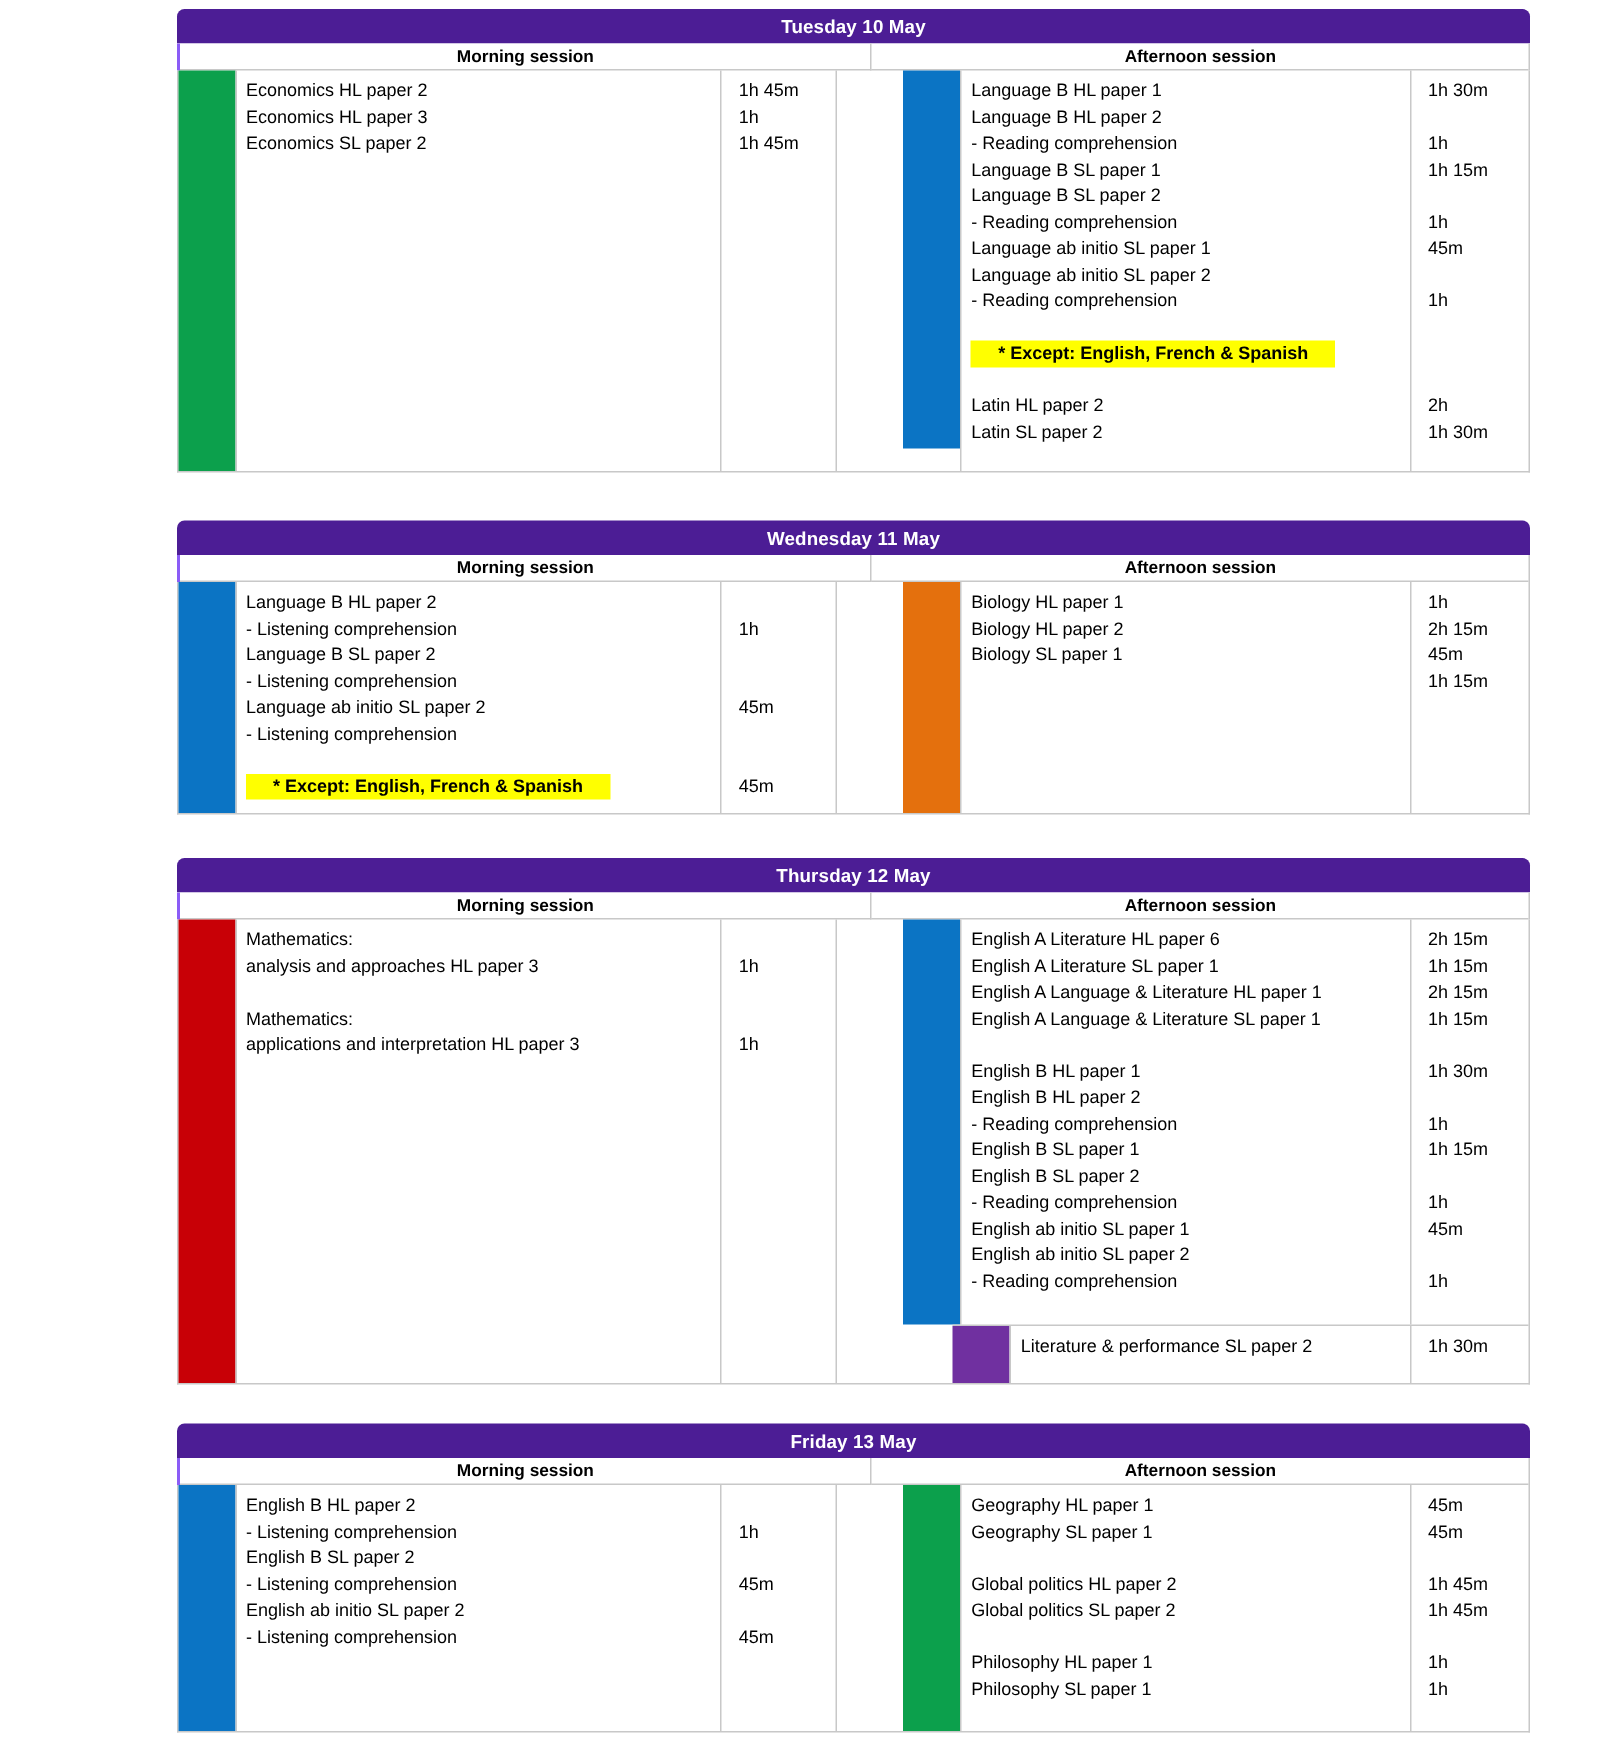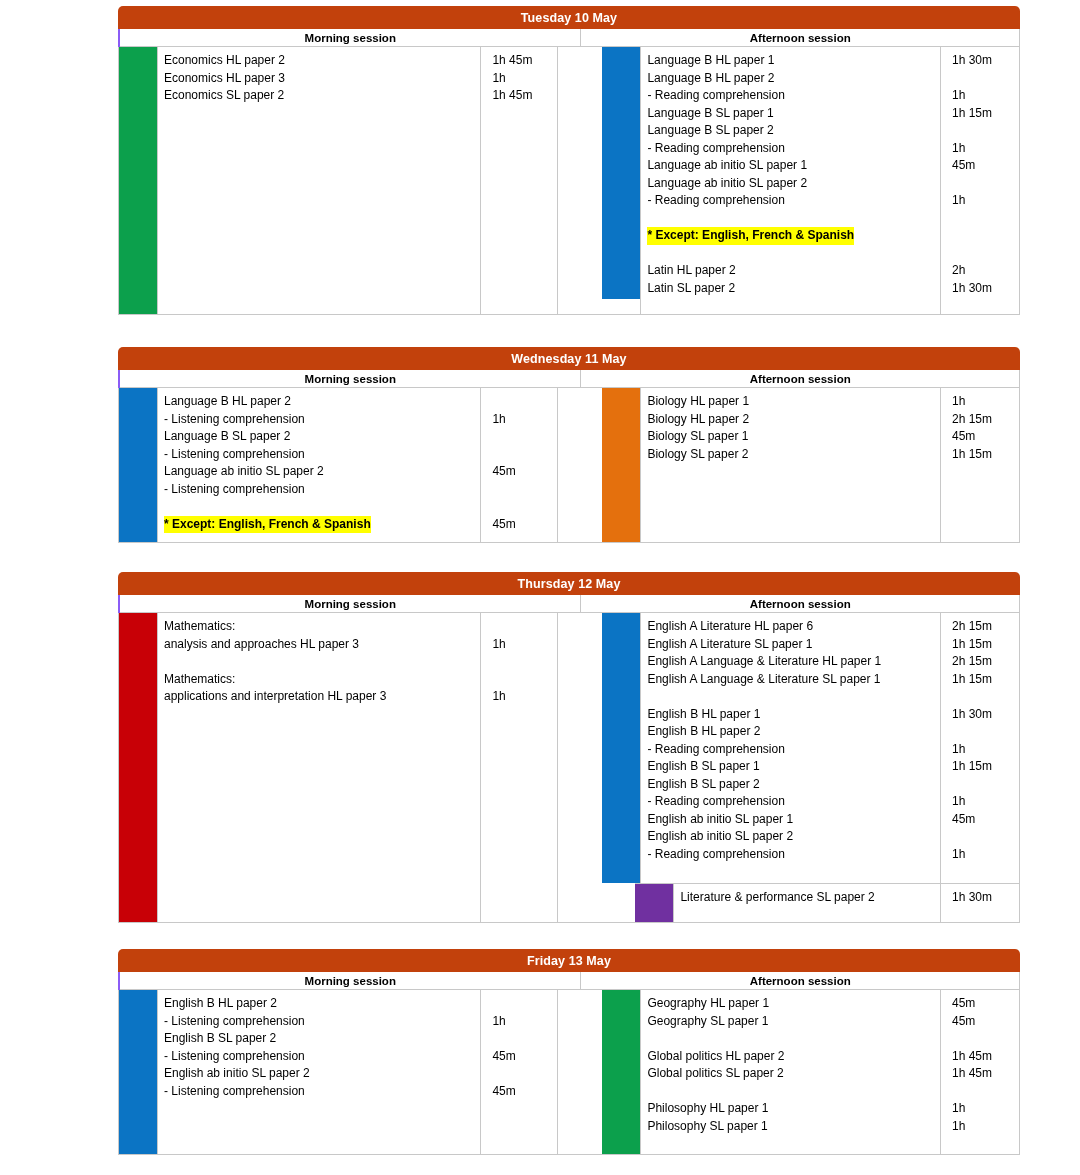--- a/index.html
+++ b/index.html
@@ -25,21 +25,21 @@
   
   .day-block {
     position: absolute;
     left: 118px;
     width: 902px;
     box-sizing: border-box;
   }
 
   .day-header {
     height: 23px;
-    background: #c2410c;
+    background: #4c1d95;
     border-radius: 5px 5px 0 0;
     color: #ffffff;
     font-size: 12.5px;
     font-weight: bold;
     display: flex;
     align-items: center;
     justify-content: center;
     letter-spacing: 0.1px;
   }
 
@@ -111,21 +111,21 @@
   .session-col.afternoon .durations { width: 79px; flex: 0 0 79px; }
 
   .line { white-space: pre; height: 17.5px; }
   .line.blank { height: 17.5px; }
 
   .note {
     display: inline-block;
     background: #FFFF00;
     font-weight: bold;
     font-size: 12px;
-    padding: 0 0;
+    padding: 0 18px;
   }
 </style>
 </head>
 <body>
 
 <div class="page">
 
   <div class="day-block" style="top:6px;">
     <div class="day-header">Tuesday 10 May</div>
     <div class="session-head-row">
@@ -220,21 +220,20 @@
           </div>
         </div>
       </div>
       <div class="session-col afternoon">
         <div class="group">
           <div class="colour-bar" style="background:#E4700D;"></div>
           <div class="subjects">
             <div class="line">Biology HL paper 1</div>
             <div class="line">Biology HL paper 2</div>
             <div class="line">Biology SL paper 1</div>
-            <div class="line">Biology SL paper 2</div>
           </div>
           <div class="durations">
             <div class="line">1h</div>
             <div class="line">2h 15m</div>
             <div class="line">45m</div>
             <div class="line">1h 15m</div>
           </div>
         </div>
       </div>
     </div>

